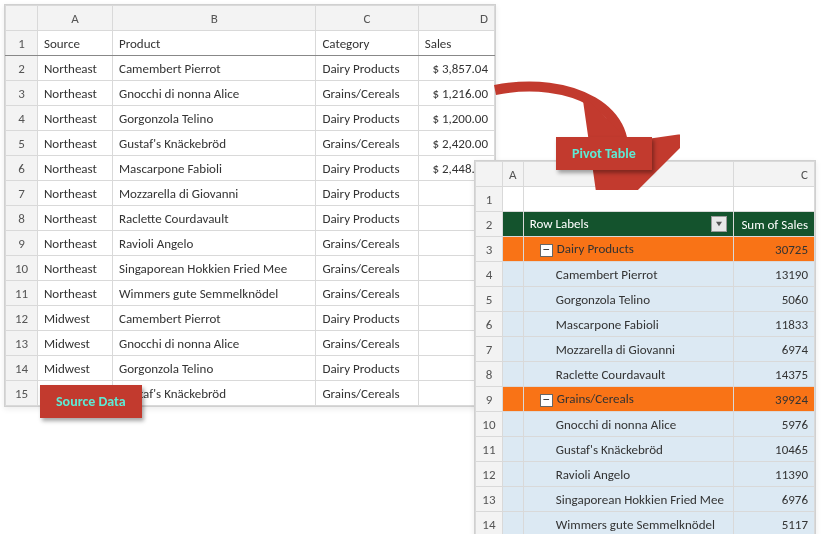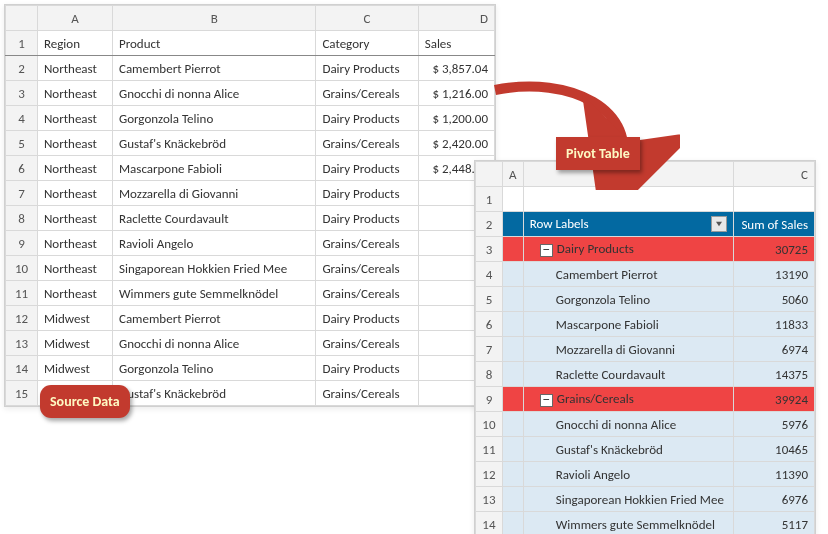--- a/index.html
+++ b/index.html
@@ -72,49 +72,49 @@
     height: 20px;
     font-weight: normal;
     white-space: nowrap;
   }
   #pivot-sheet th {
     background:#f3f3f3; color:#555; text-align:center;
   }
   #pivot-sheet .rowhdr { background:#f3f3f3; color:#555; text-align:center; width:24px;}
   #pivot-sheet .pcolB { width: 220px; }
   #pivot-sheet .pcolC { width: 80px; text-align:right; }
-  .pv-hdr  { background:#0369a1; color:#fff; font-weight:bold; }
-  .pv-cat  { background:#ef4444; font-weight:bold;margin-top:32px; }
+  .pv-hdr  { background:#14532d; color:#fff; font-weight:bold; }
+  .pv-cat  { background:#f97316; font-weight:bold;margin-top:32px; }
   .pv-item { background:#dce9f3; }
   .indent1 { padding-left: 16px !important; }
   .indent2 { padding-left: 32px !important; }
   .collapse-box {
     display:inline-block; width:11px; height:11px; line-height:9px;
     border:1px solid #666; background:#fff; color:#333;
     text-align:center; font-size:11px; margin-right:4px;
     vertical-align:middle; font-family:monospace;
   }
   .filter-btn {
     float:right; width:14px; height:14px; background:#e8e8e8;
     border:1px solid #999; display:inline-flex;
     align-items:center; justify-content:center;
   }
   .filter-btn svg { width:8px; height:6px; }
 
   
   .callout {
     position:absolute;
     background:#c23a2e;
-    color:#fef9c3;
+    color:#5eead4;
     font-weight:bold;
-    padding:8px 10px;
+    padding:8px 16px;
     font-size:14px;
     box-shadow: 2px 3px 4px rgba(0,0,0,.35);
   }
-  #callout-source { left: 40px;  top: 385px; border-radius: 11px; }
+  #callout-source { left: 40px;  top: 385px; }
   #callout-pivot  { left: 556px; top: 137px; }
 
   
   #arrow { position:absolute; left:480px; top:70px; width:200px; height:120px; pointer-events:none;}
 </style>
 </head>
 <body>
 
 <div id="source-sheet" class="sheet">
   <table>
@@ -123,21 +123,21 @@
       <th class="rowhdr"></th>
       <th class="colA">A</th>
       <th class="colB">B</th>
       <th class="colC">C</th>
       <th class="colD">D</th>
     </tr>
     </tbody>
       <tbody id="source-body">
         <tr class="hdrrow">
           <td class="rowhdr">1</td>
-          <td class="colA">Region</td>
+          <td class="colA">Source</td>
           <td class="colB">Product</td>
           <td class="colC">Category</td>
           <td class="colD" style="text-align:left">Sales</td>
         </tr>
         <tr>
           <td class="rowhdr">2</td>
           <td class="colA">Northeast</td>
           <td class="colB">Camembert Pierrot</td>
           <td class="colC">Dairy Products</td>
           <td class="colD">$ 3,857.04</td>

